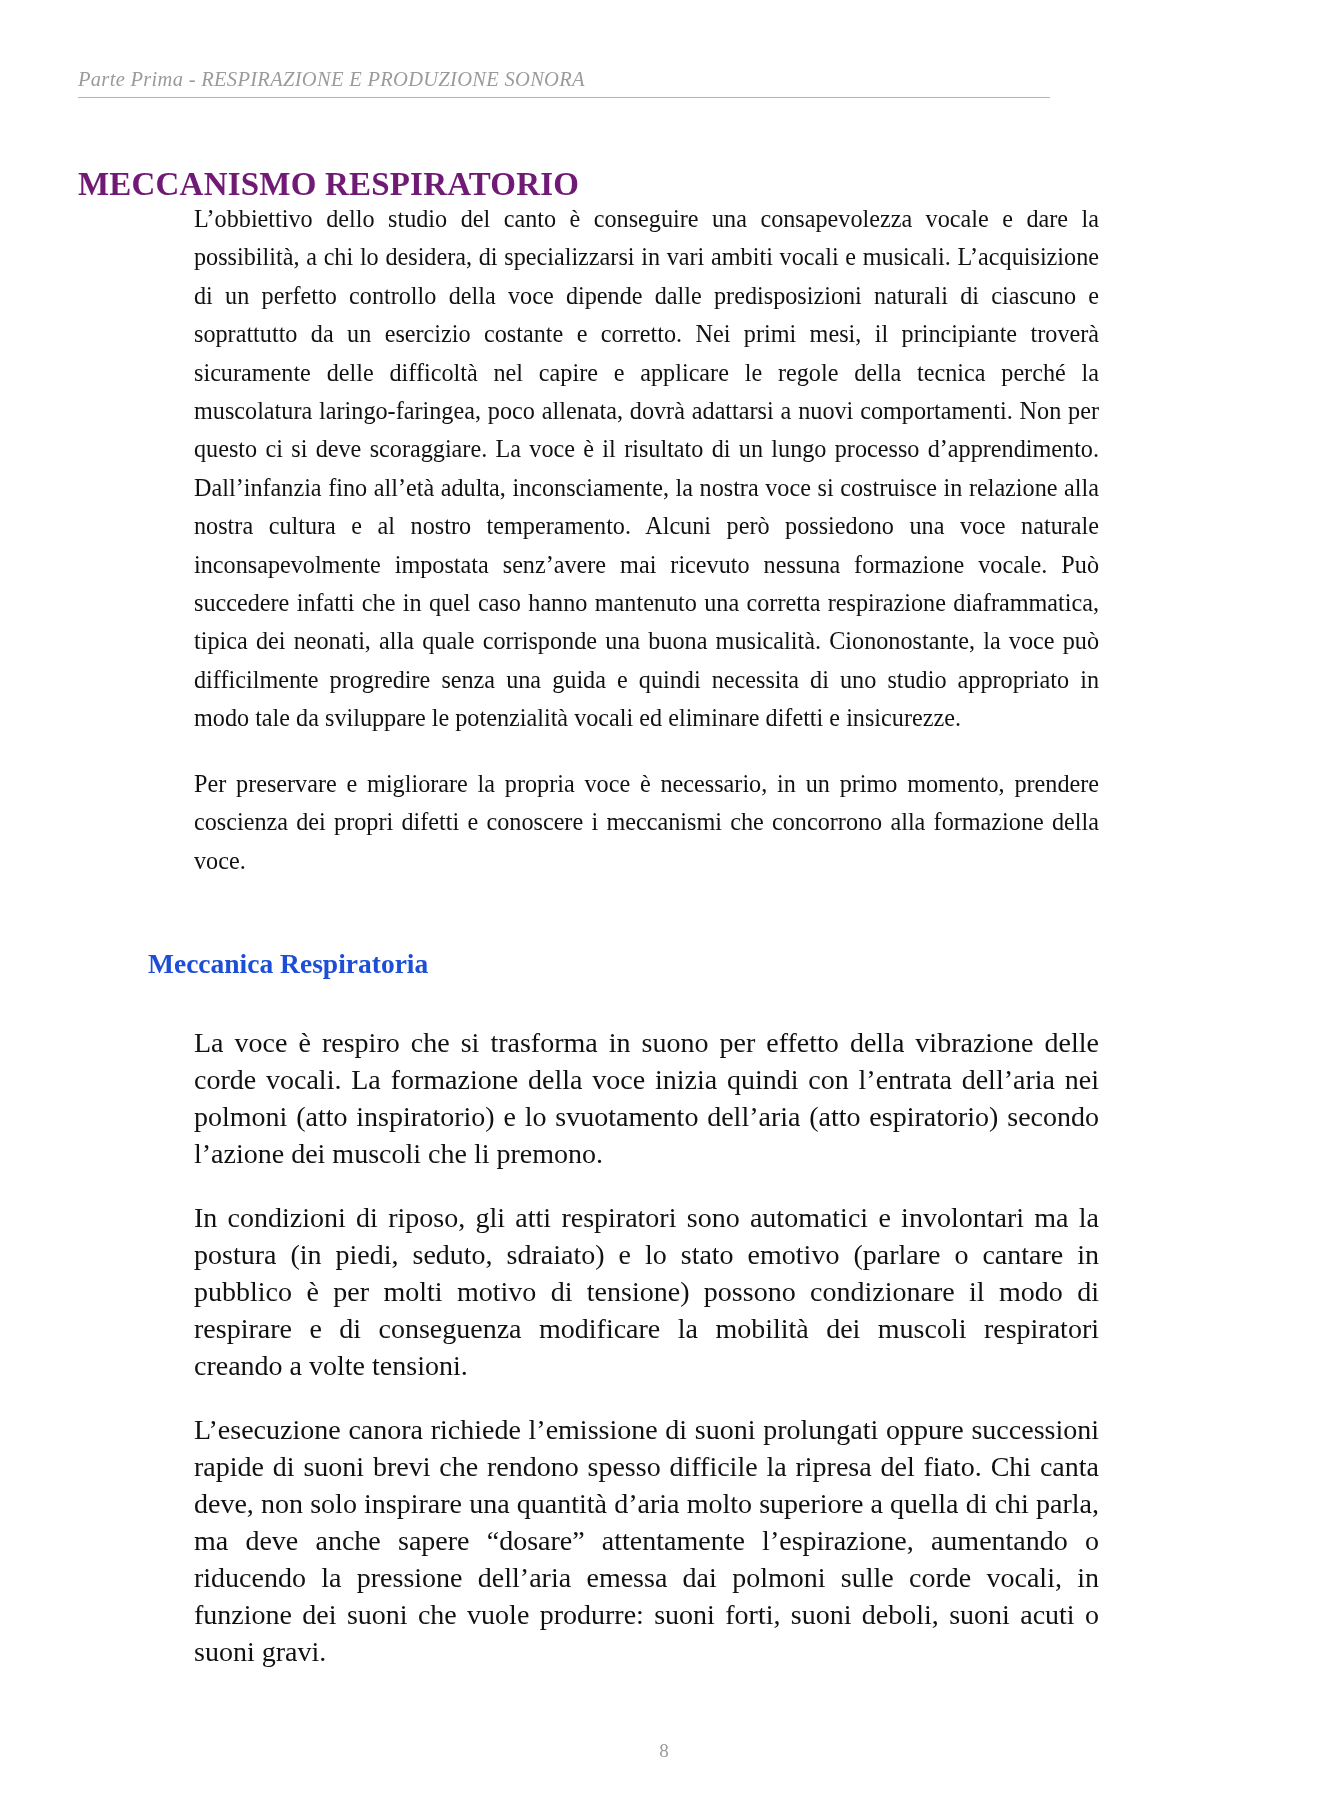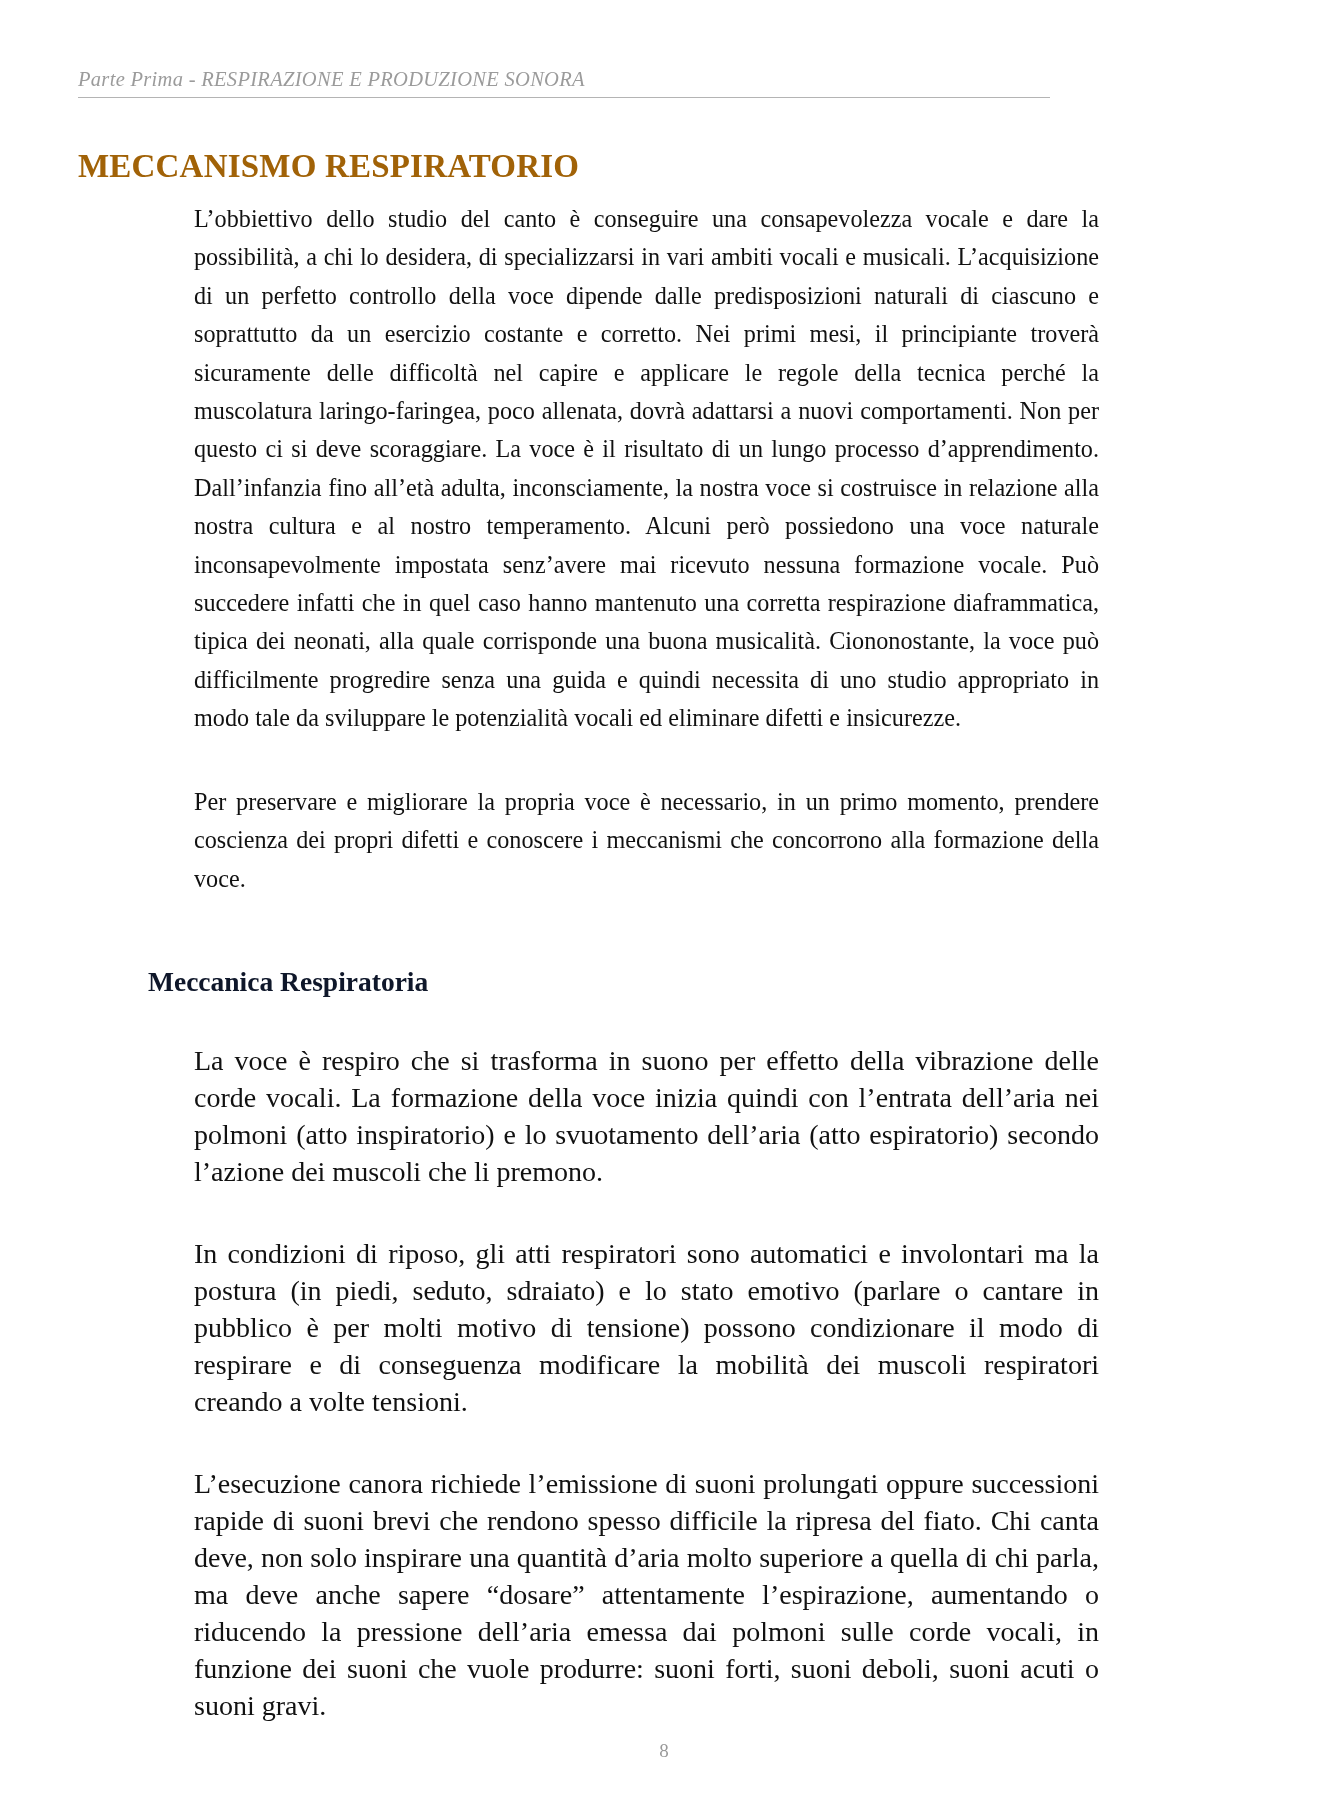--- a/index.html
+++ b/index.html
@@ -46,25 +46,25 @@
   .header-rule {
     border-bottom: 1.3px solid #b4b4b4;
     width: 972px;
     height: 0;
   }
 
   
   .chapter-title {
     position: absolute;
     left: 78px;
-    top: 126px;
+    top: 144px;
     font-size: 33px;
     font-weight: bold;
     letter-spacing: 0.2px;
-    color: #a16207;
+    color: #701a75;
     white-space: nowrap;
   }
 
   
   .content {
     position: absolute;
     left: 194px;
     top: 200px;
     width: 905px;
   }
@@ -72,33 +72,33 @@
   p.body-par {
     margin: 0;
     text-align: justify;
     text-justify: inter-word;
     font-size: 24.2px;
     line-height: 38.4px;
     color: #111111;
     hyphens: none;
   }
   p.body-par + p.body-par {
-    margin-top: 45px;
+    margin-top: 27px;
   }
 
   p.tight {
     line-height: 37px;
     font-size: 28px;
   }
 
   
   .section-heading {
     font-size: 27.5px;
     font-weight: bold;
-    color: #0f172a;
+    color: #1d4ed8;
     margin: 0;
     margin-left: -46px;
     white-space: nowrap;
   }
   .gap-before-heading { height: 68px; }
   .gap-after-heading { height: 44px; }
 
   
   .page-number {
     position: absolute;

